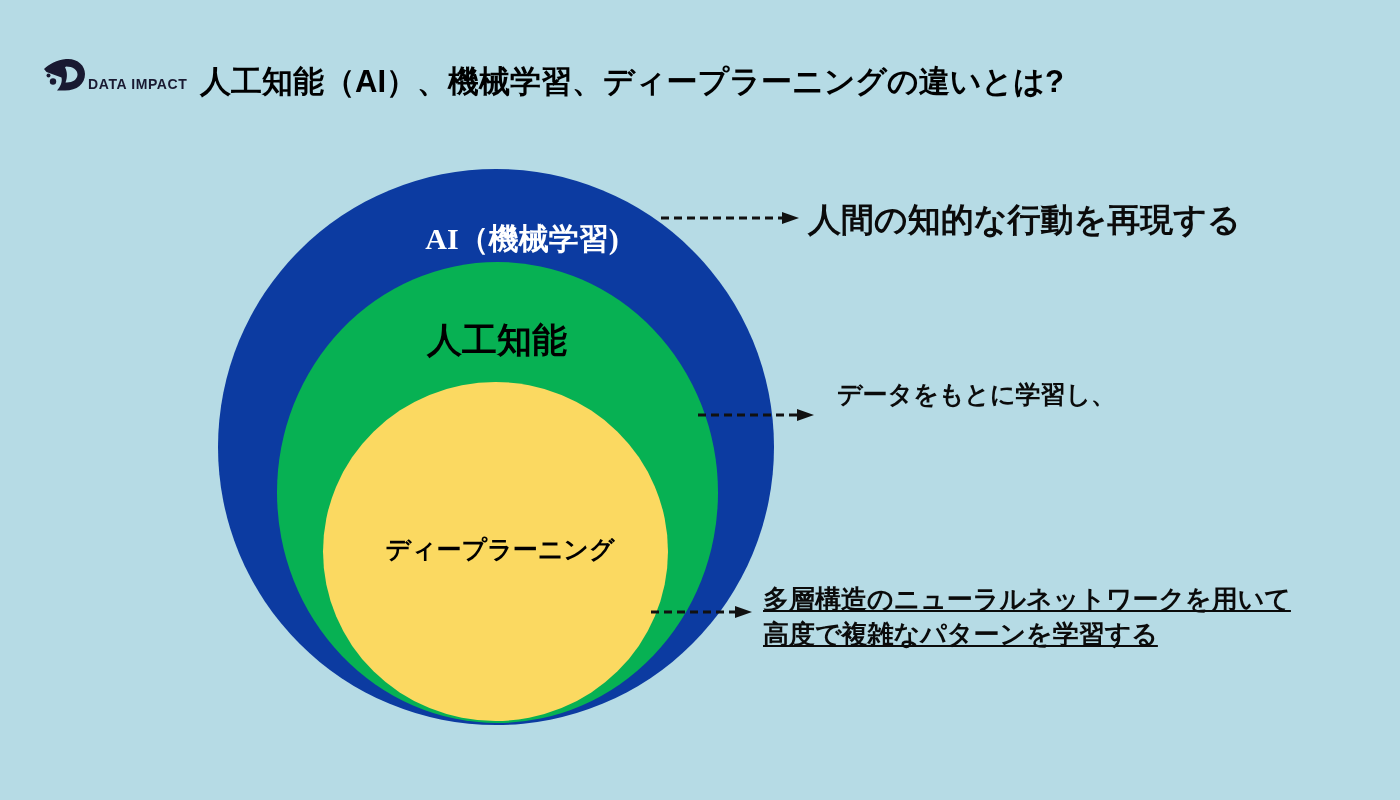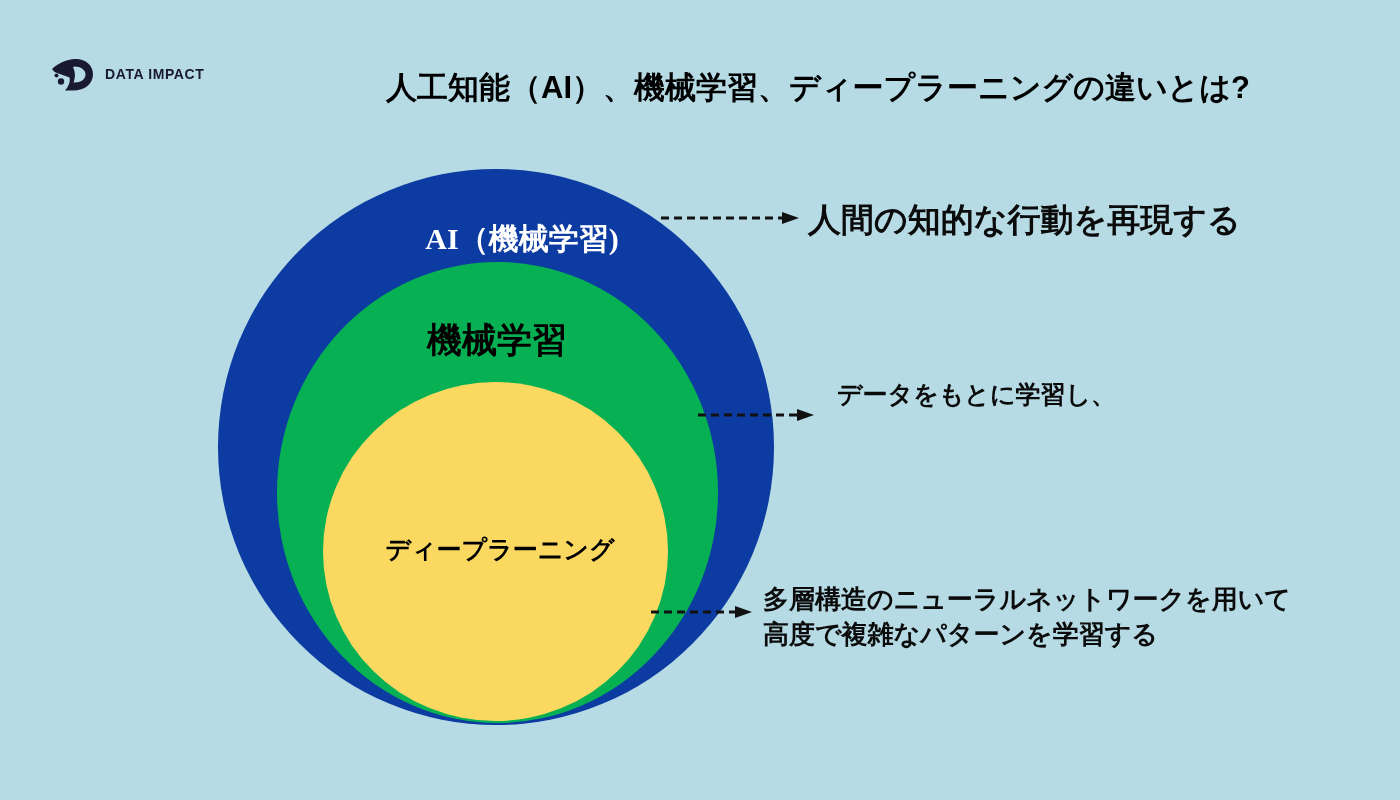--- a/index.html
+++ b/index.html
@@ -8,42 +8,40 @@
     position: relative;
     width: 1400px;
     height: 800px;
     overflow: hidden;
     font-family: "Liberation Sans", sans-serif;
   }
 
   
   .brand {
     position: absolute;
-    left: 52px;
+    left: 44px;
     top: 56px;
     display: flex;
-    align-items: center;
-    gap: 9px;
+    align-items: flex-end;
   }
   .brand svg { display: block; }
   .brand-name {
     font-size: 14px;
     font-weight: 700;
     letter-spacing: 0.6px;
   }
   .page-title {
     position: absolute;
     left: 200px;
     top: 61px;
     width: 1050px;
-    text-align: right;
+    text-align: left;
     font-size: 31px;
     font-weight: 700;
     color: #000000;
-    margin-top: 6px;
   }
 
   
   .circle { position: absolute; border-radius: 50%; }
   .circle-ai { left: 218px; top: 169px; width: 556px; height: 556px; }
   .circle-ml { left: 277px; top: 262px; width: 441px; height: 461px; }
   .circle-dl { left: 323px; top: 382px; width: 345px; height: 339px; }
 
   .circle-label {
     position: absolute;
@@ -73,21 +71,21 @@
 
   .annotation {
     position: absolute;
     font-weight: 700;
     color: #0b0b0b;
     line-height: 35px;
     white-space: nowrap;
   }
   .annotation-ai { left: 808px; top: 202px; font-size: 33px; }
   .annotation-ml { left: 837px; top: 377px; font-size: 25px; }
-  .annotation-dl { left: 763px; top: 582px; font-size: 26px; }
+  .annotation-dl { left: 763px; top: 582px; font-size: 26px; text-decoration: underline; }
 </style>
 </head>
 <body>
 
 <div class="stage" style="background-color: rgb(182, 219, 229);">
 
   <div class="brand">
     <svg width="44" height="36" viewBox="0 0 44 36">
       <path fill-rule="evenodd" d="M0,13 C5,8 13,4 22,3 C33,2 41,9 41,18 C41,28 33,34.5 21,34.5 L13,34.5
                C16.5,30.5 18.5,26 17.5,21.5 L2.5,16 Z
@@ -100,21 +98,21 @@
     <span class="brand-name" style="color: rgb(25, 25, 49);">DATA IMPACT</span>
   </div>
 
   <h1 class="page-title">人工知能（AI）、機械学習、ディープラーニングの違いとは?</h1>
 
   <div class="circle circle-ai" style="background-color: rgb(12, 59, 161);"></div>
   <div class="circle circle-ml" style="background-color: rgb(7, 177, 83);"></div>
   <div class="circle circle-dl" style="background-color: rgb(251, 217, 97);"></div>
 
   <div class="circle-label label-ai" style="color: rgb(255, 255, 255);">AI（機械学習)</div>
-  <div class="circle-label label-ml" style="color: rgb(0, 0, 0);">機械学習</div>
+  <div class="circle-label label-ml" style="color: rgb(0, 0, 0);">人工知能</div>
   <div class="circle-label label-dl" style="color: rgb(0, 0, 0);">ディープラーニング</div>
 
   <svg class="arrow arrow-ai" width="140" height="16">
     <line x1="0" y1="8" x2="121" y2="8" stroke-width="3" stroke-dasharray="8 5" stroke="#111111"></line>
     <polygon points="121,2 138,8 121,14" fill="#111111"></polygon>
   </svg>
   <svg class="arrow arrow-ml" width="120" height="16">
     <line x1="0" y1="8" x2="99" y2="8" stroke-width="3" stroke-dasharray="8 5" stroke="#111111"></line>
     <polygon points="99,2 116,8 99,14" fill="#111111"></polygon>
   </svg>

